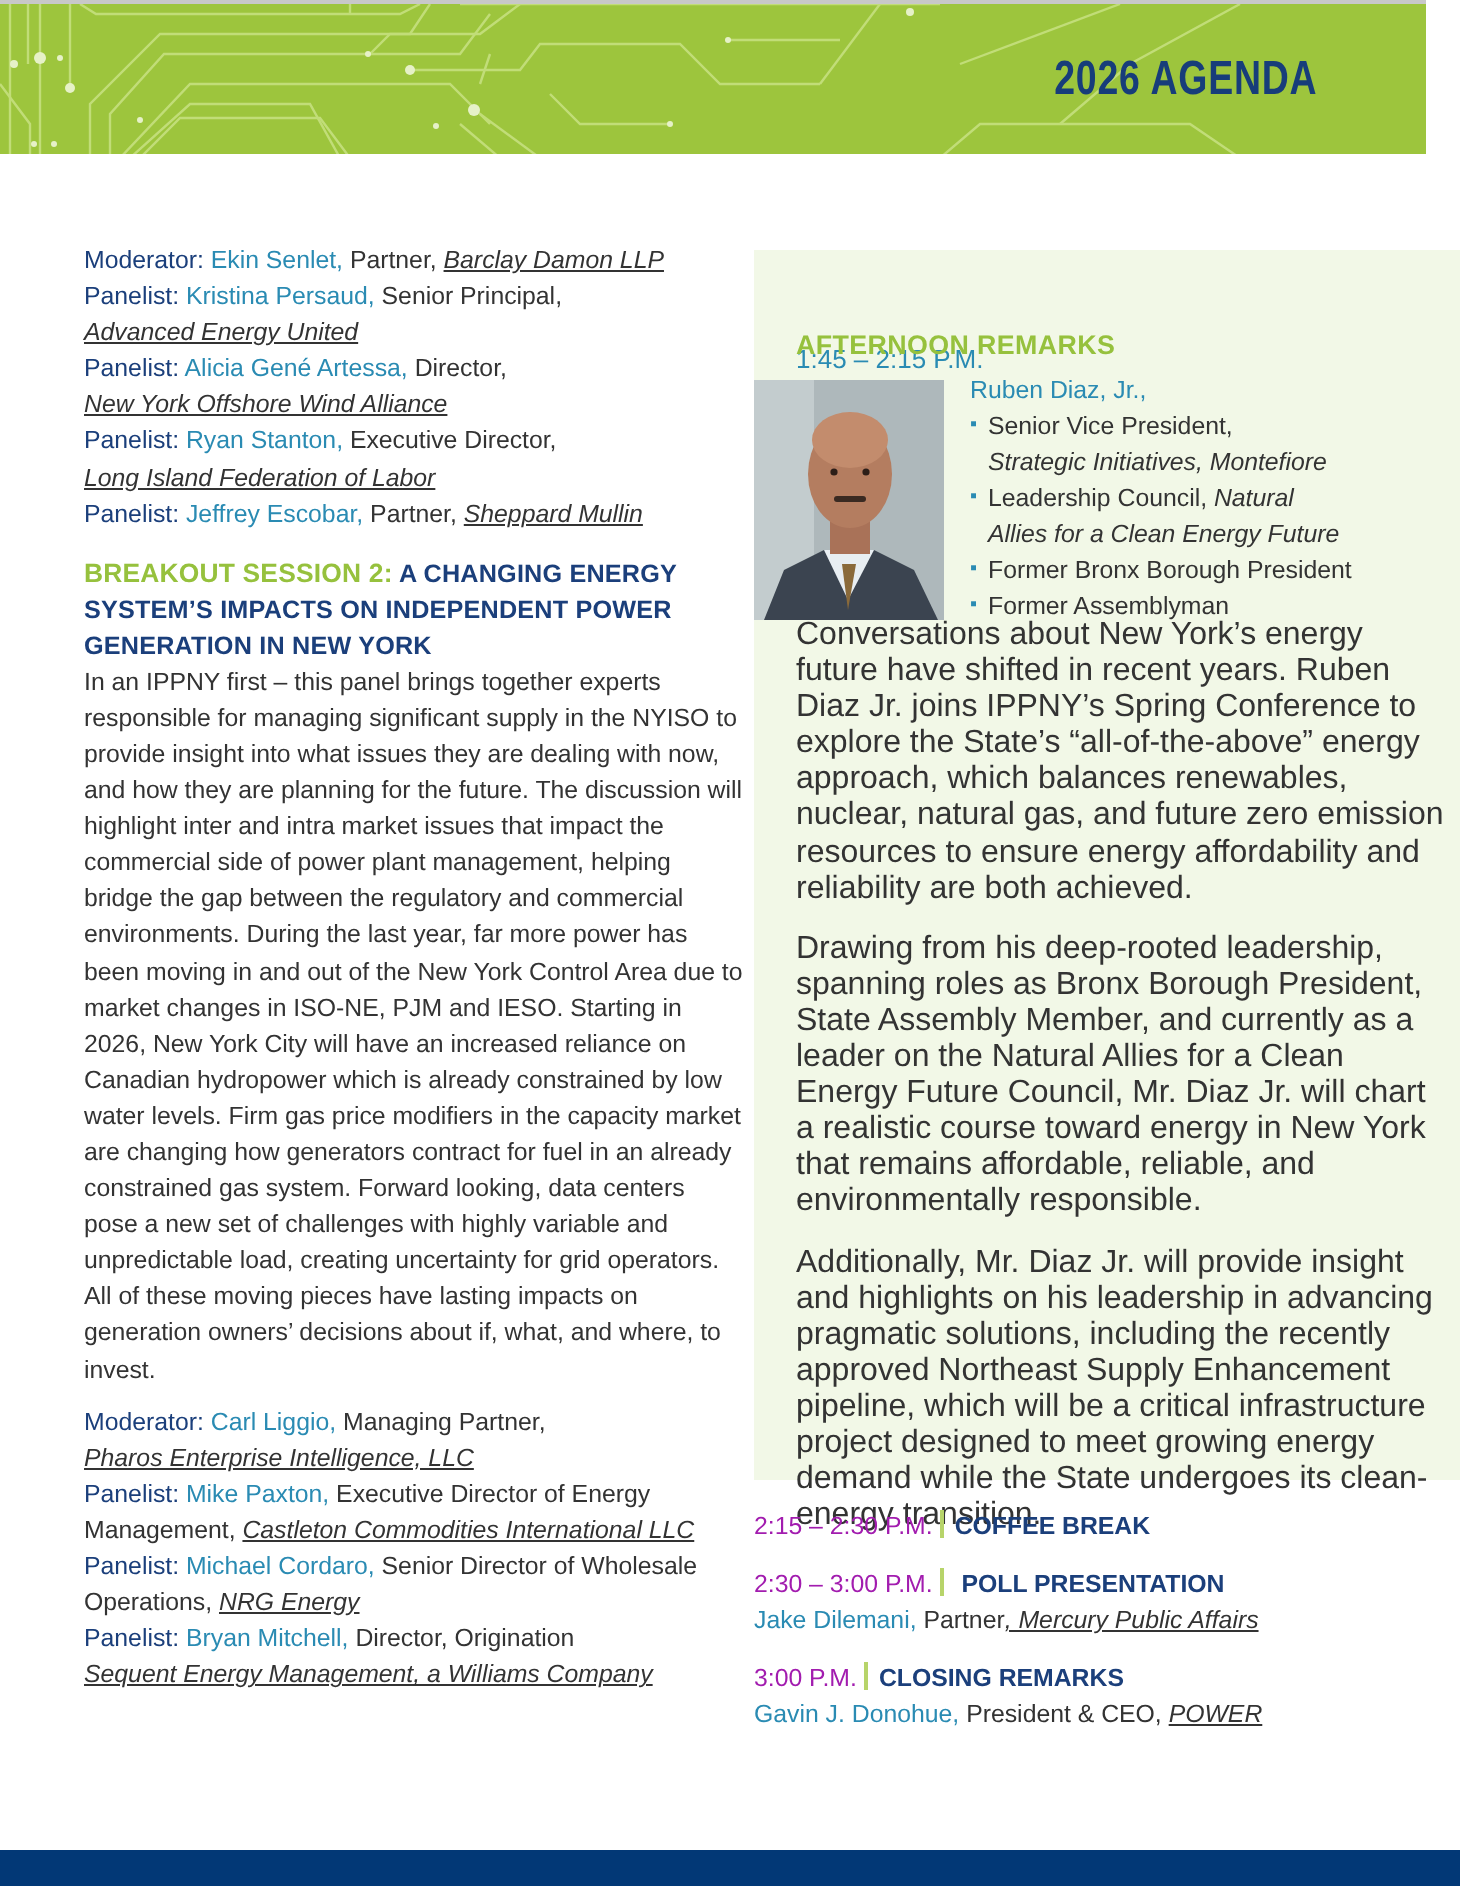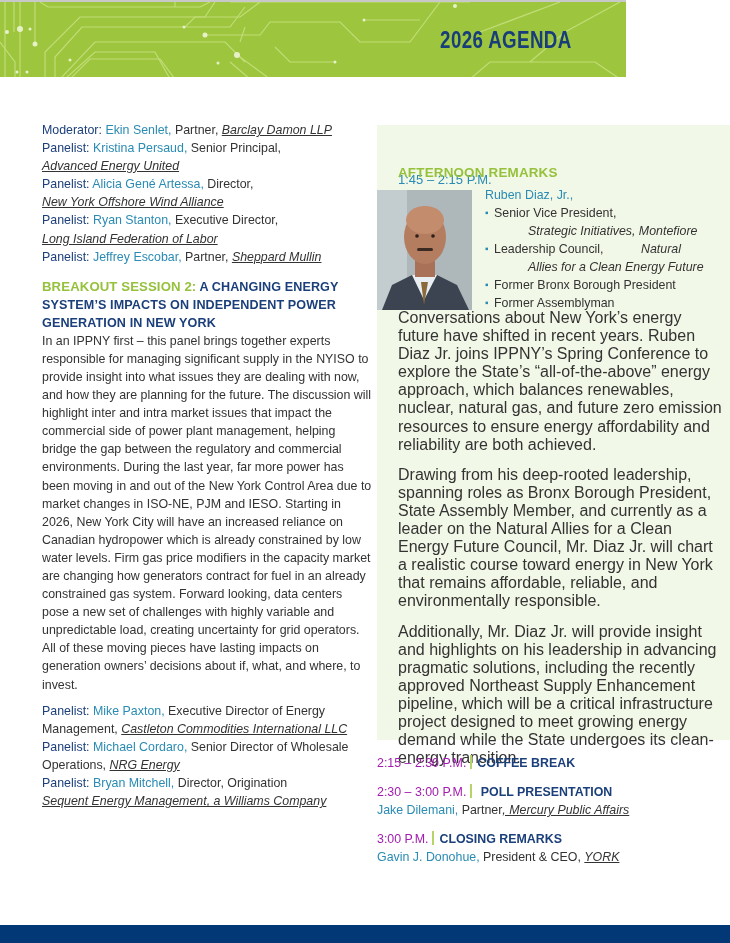--- a/index.html
+++ b/index.html
@@ -1,19 +1,19 @@
 <!DOCTYPE html>
 <html><head>
 <meta charset="utf-8">
 <style>
   * { box-sizing: border-box; margin: 0; padding: 0; }
   html, body { width: 730px; height: 943px; background: #ffffff; overflow: hidden; }
   body { position: relative; font-family: "Liberation Sans", sans-serif; color: #333333; }
 
-  .header { position: absolute; left: 0; top: 0; width: 626px; height: 77px; background: #9dc53d; overflow: hidden; border-top: 2px solid #c8c8c8; }
+  .header { position: absolute; left: 0; top: 0; width: 713px; height: 77px; background: #9dc53d; overflow: hidden; border-top: 2px solid #c8c8c8; }
   .header svg { position: absolute; left: 0; top: 0; }
   .header-title { position: absolute; right: 54px; top: 24px; font-family: "Liberation Sans", sans-serif; font-weight: bold; font-size: 24px; color: #173d7a; letter-spacing: 0.5px; transform: scaleX(0.78); transform-origin: right center; }
 
   .footer-bar { position: absolute; left: 0; bottom: 0; width: 730px; height: 18px; background: #023876; }
 
   .col-left { position: absolute; left: 42px; top: 121px; width: 330px; font-size: 12.4px; line-height: 18.1px; }
   .col-left p { margin: 0; }
   .role { font-weight: normal; color: #1b3f7b; }
   .name { color: #2a8bb3; }
   .org { font-style: italic; color: #333; text-decoration: underline; }
@@ -27,21 +27,21 @@
   .label-strong { font-weight: bold; color: #1b3f7b; }
 
   .keynote-panel { position: absolute; left: 377px; top: 125px; width: 353px; height: 615px; background: #f2f8e7; }
   .kn-time { position: absolute; left: 21px; top: 20px; font-size: 13px; color: #2a8bb3; margin-top: 27px; }
   .kn-title { position: absolute; left: 21px; top: 40px; font-size: 13.4px; font-weight: bold; color: #96c13d; letter-spacing: 0.2px; }
   .photo { position: absolute; left: 0; top: 65px; width: 95px; height: 120px; background: linear-gradient(180deg,#bcc6c8 0%, #9aa5aa 60%, #6e7780 100%); overflow: hidden; }
   .speaker-info { position: absolute; left: 108px; top: 61px; width: 240px; font-size: 12.4px; line-height: 18px; }
   .speaker-name { color: #2a8bb3; }
   .bul { padding-left: 9px; position: relative; }
   .bul.first::before { content: "\25AA"; position: absolute; left: 0; top: 0; color: #2a8bb3; font-size: 10px; }
-  .bul .it { font-style: italic; margin-left: 34px; }
+  .bul .it { font-style: italic; }
   .kn-body { position: absolute; left: 21px; top: 184px; width: 325px; font-size: 16px; line-height: 18.1px; color: #333; }
   .kn-body p + p { margin-top: 12px; }
 
   .col-right-bottom { position: absolute; left: 377px; top: 754px; width: 350px; font-size: 12.4px; line-height: 18px; }
   .item { margin-bottom: 11px; }
   .sep { display: inline-block; width: 2px; height: 14px; background: #b7d46a; vertical-align: -2px; margin: 0 5px 0 4px; }
 </style>
 </head>
 <body>
 
@@ -99,20 +99,21 @@
     <p><span class="role">Panelist:</span> <span class="name">Kristina Persaud,</span><span> Senior Principal,</span><br><span class="org">Advanced Energy United</span></p>
     <p><span class="role">Panelist:</span> <span class="name">Alicia Gené Artessa,</span><span> Director,</span><br><span class="org">New York Offshore Wind Alliance</span></p>
     <p><span class="role">Panelist:</span> <span class="name">Ryan Stanton,</span><span> Executive Director,</span><br><span class="org">Long Island Federation of Labor</span></p>
     <p><span class="role">Panelist:</span> <span class="name">Jeffrey Escobar,</span><span> Partner, </span><span class="org">Sheppard Mullin</span></p>
   </div>
 
   <div class="session-title"><span class="tag">BREAKOUT SESSION 2:</span><span> A CHANGING ENERGY SYSTEM’S IMPACTS ON INDEPENDENT POWER GENERATION IN NEW YORK</span></div>
   <p class="desc">In an IPPNY first – this panel brings together experts responsible for managing significant supply in the NYISO to provide insight into what issues they are dealing with now, and how they are planning for the future. The discussion will highlight inter and intra market issues that impact the commercial side of power plant management, helping bridge the gap between the regulatory and commercial environments. During the last year, far more power has been moving in and out of the New York Control Area due to market changes in ISO-NE, PJM and IESO. Starting in 2026, New York City will have an increased reliance on Canadian hydropower which is already constrained by low water levels. Firm gas price modifiers in the capacity market are changing how generators contract for fuel in an already constrained gas system. Forward looking, data centers pose a new set of challenges with highly variable and unpredictable load, creating uncertainty for grid operators. All of these moving pieces have lasting impacts on generation owners’ decisions about if, what, and where, to invest.</p>
 
   <div class="panel2">
+    <p><span class="role">Moderator:</span> <span class="name">Carl Liggio,</span><span> Managing Partner,</span><br><span class="org">Pharos Enterprise Intelligence, LLC</span></p>
     <p><span class="role">Panelist:</span> <span class="name">Mike Paxton,</span><span> Executive Director of Energy Management, </span><span class="org">Castleton Commodities International LLC</span></p>
     <p><span class="role">Panelist:</span> <span class="name">Michael Cordaro,</span><span> Senior Director of Wholesale Operations, </span><span class="org">NRG Energy</span></p>
     <p><span class="role">Panelist:</span> <span class="name">Bryan Mitchell,</span><span> Director, Origination</span><br><span class="org">Sequent Energy Management, a Williams Company</span></p>
   </div>
 
 </div>
 
 <div class="keynote-panel">
   <div class="kn-time">1:45 – 2:15 P.M.</div>
   <div class="kn-title">AFTERNOON REMARKS</div>
@@ -148,17 +149,17 @@
 <div class="col-right-bottom">
   <div class="item">
     <span class="time">2:15 – 2:30 P.M.</span><span class="sep"></span><span class="label-strong">COFFEE BREAK</span>
   </div>
   <div class="item">
     <span class="time">2:30 – 3:00 P.M.</span><span class="sep"></span><span class="label-strong"> POLL PRESENTATION</span><br>
     <span class="name">Jake Dilemani,</span><span> Partner</span><span class="org">, Mercury Public Affairs</span>
   </div>
   <div class="item">
     <span class="time">3:00 P.M.</span><span class="sep"></span><span class="label-strong">CLOSING REMARKS</span><br>
-    <span class="name">Gavin J. Donohue,</span><span> President &amp; CEO, </span><span class="org">YORK</span>
+    <span class="name">Gavin J. Donohue,</span><span> President &amp; CEO, </span><span class="org">POWER</span>
   </div>
 </div>
 
 <div class="footer-bar"></div>
 
 </body></html>

